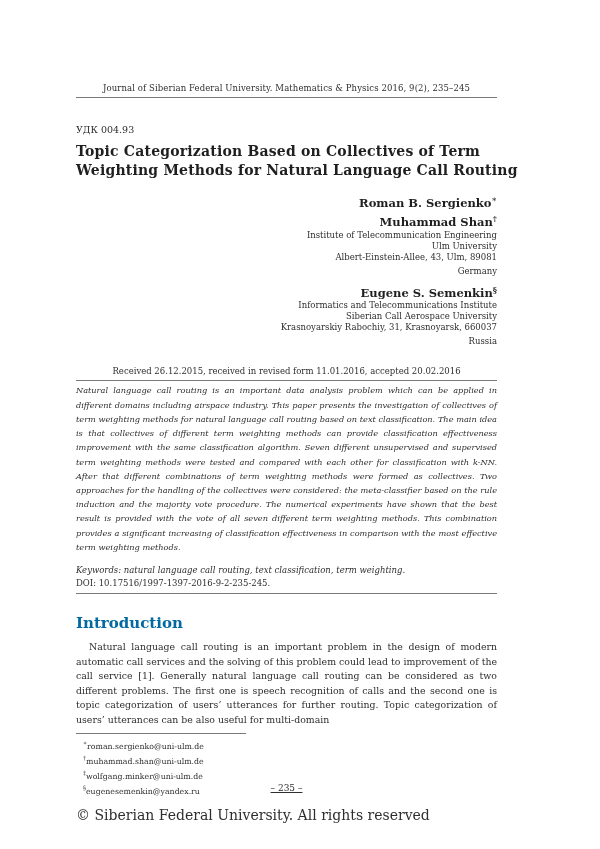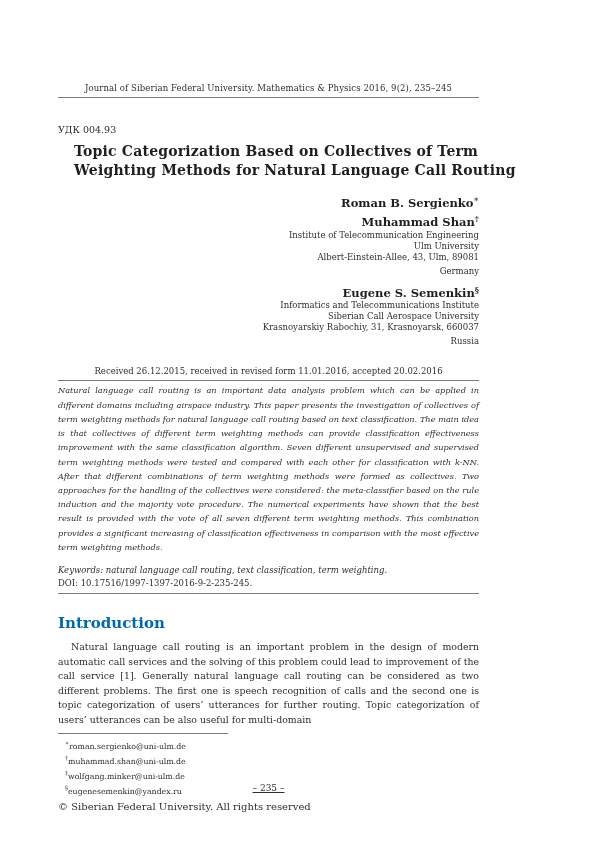--- a/index.html
+++ b/index.html
@@ -15,21 +15,21 @@
     color: #2e2e2e;
   }
   .page {
     position: relative;
     width: 600px;
     height: 849px;
     background: #ffffff;
   }
   .content {
     position: absolute;
-    left: 58px;
+    left: 76px;
     top: 0;
     width: 421px;
   }
   .journal-header {
     margin-top: 83px;
     text-align: center;
     font-size: 8.5px;
     letter-spacing: 0.1px;
     padding-bottom: 4px;
     border-bottom: 1px solid #7a7a7a;
@@ -40,21 +40,20 @@
     font-size: 9.5px;
   }
   .paper-title {
     margin-top: 7px;
     width: 448px;
     font-size: 14px;
     font-weight: bold;
     line-height: 19px;
     color: #1f1f1f;
     letter-spacing: 0.2px;
-    margin-left: 16px;
   }
   .authors-right {
     text-align: right;
   }
   .authors-group1 { margin-top: 12px; }
   .author-name {
     font-size: 11.5px;
     font-weight: bold;
     line-height: 15px;
     color: #1f1f1f;
@@ -113,22 +112,22 @@
     height: 0;
     margin-bottom: 3px;
   }
   .footnote-line {
     font-size: 7.8px;
     line-height: 11.3px;
     padding-left: 7px;
   }
   .footnote-line sup { font-size: 6px; }
   .copyright-line {
-    margin-top: 4px;
-    font-size: 10px;
+    margin-top: 10px;
+    font-size: 14px;
   }
   .page-number {
     position: absolute;
     top: 783px;
     left: 0;
     width: 421px;
     text-align: center;
     font-size: 9px;
     text-decoration: underline;
   }

